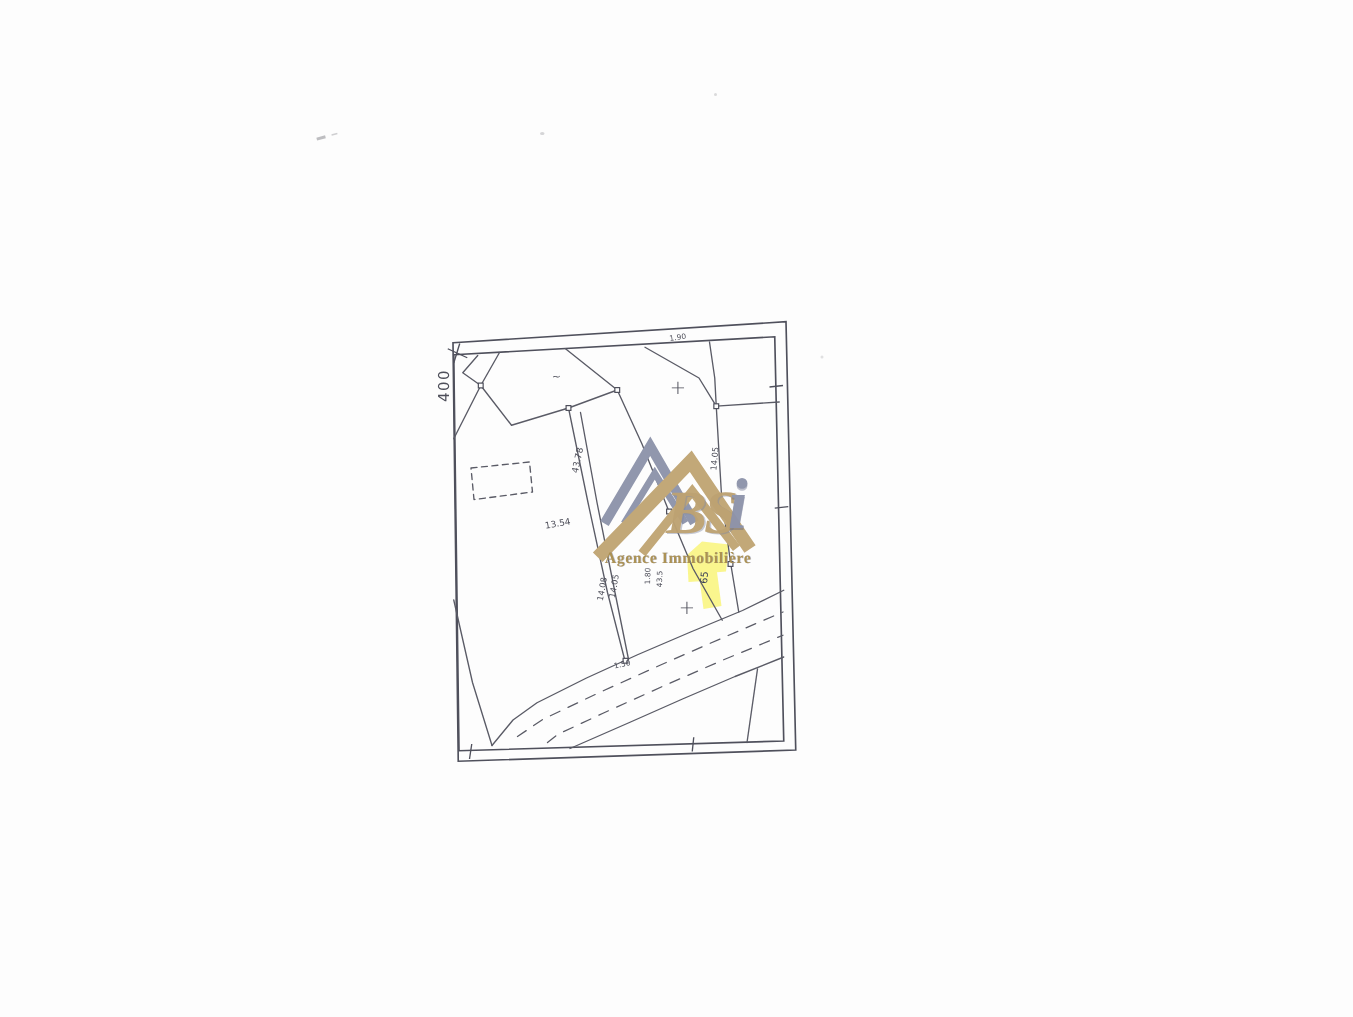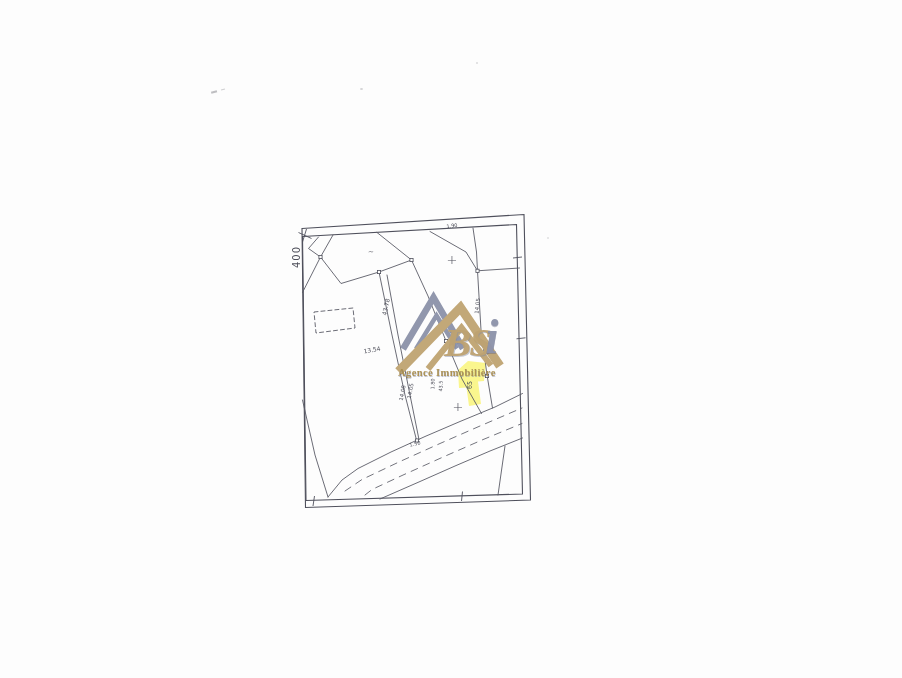--- a/index.html
+++ b/index.html
@@ -31,21 +31,21 @@
   .wm-bs{
     font-size:41px;color:#bda272;letter-spacing:-2px;
     text-shadow:1px 1px 0 rgba(125,132,160,0.45);
   }
   .wm-i{
     font-size:48px;color:#8d93aa;margin-left:-5px;
     position:relative;top:-3px;
     text-shadow:0 1px 0 rgba(90,96,125,0.4);
   }
   .wm-sub{
-    position:absolute;left:398px;top:367px;width:108px;
+    position:absolute;left:398px;top:367px;width:108px;text-align:center;
     font-family:"Liberation Serif",serif;font-weight:bold;font-size:10.5px;
     color:#a98e4f;letter-spacing:0.4px;
     text-shadow:0.5px 0.5px 0 rgba(120,128,165,0.5);
     white-space:nowrap;opacity:0.96;
   }
   .artifact{position:absolute;background:#8a8a8f;}
 </style>
 </head>
 <body>
 

